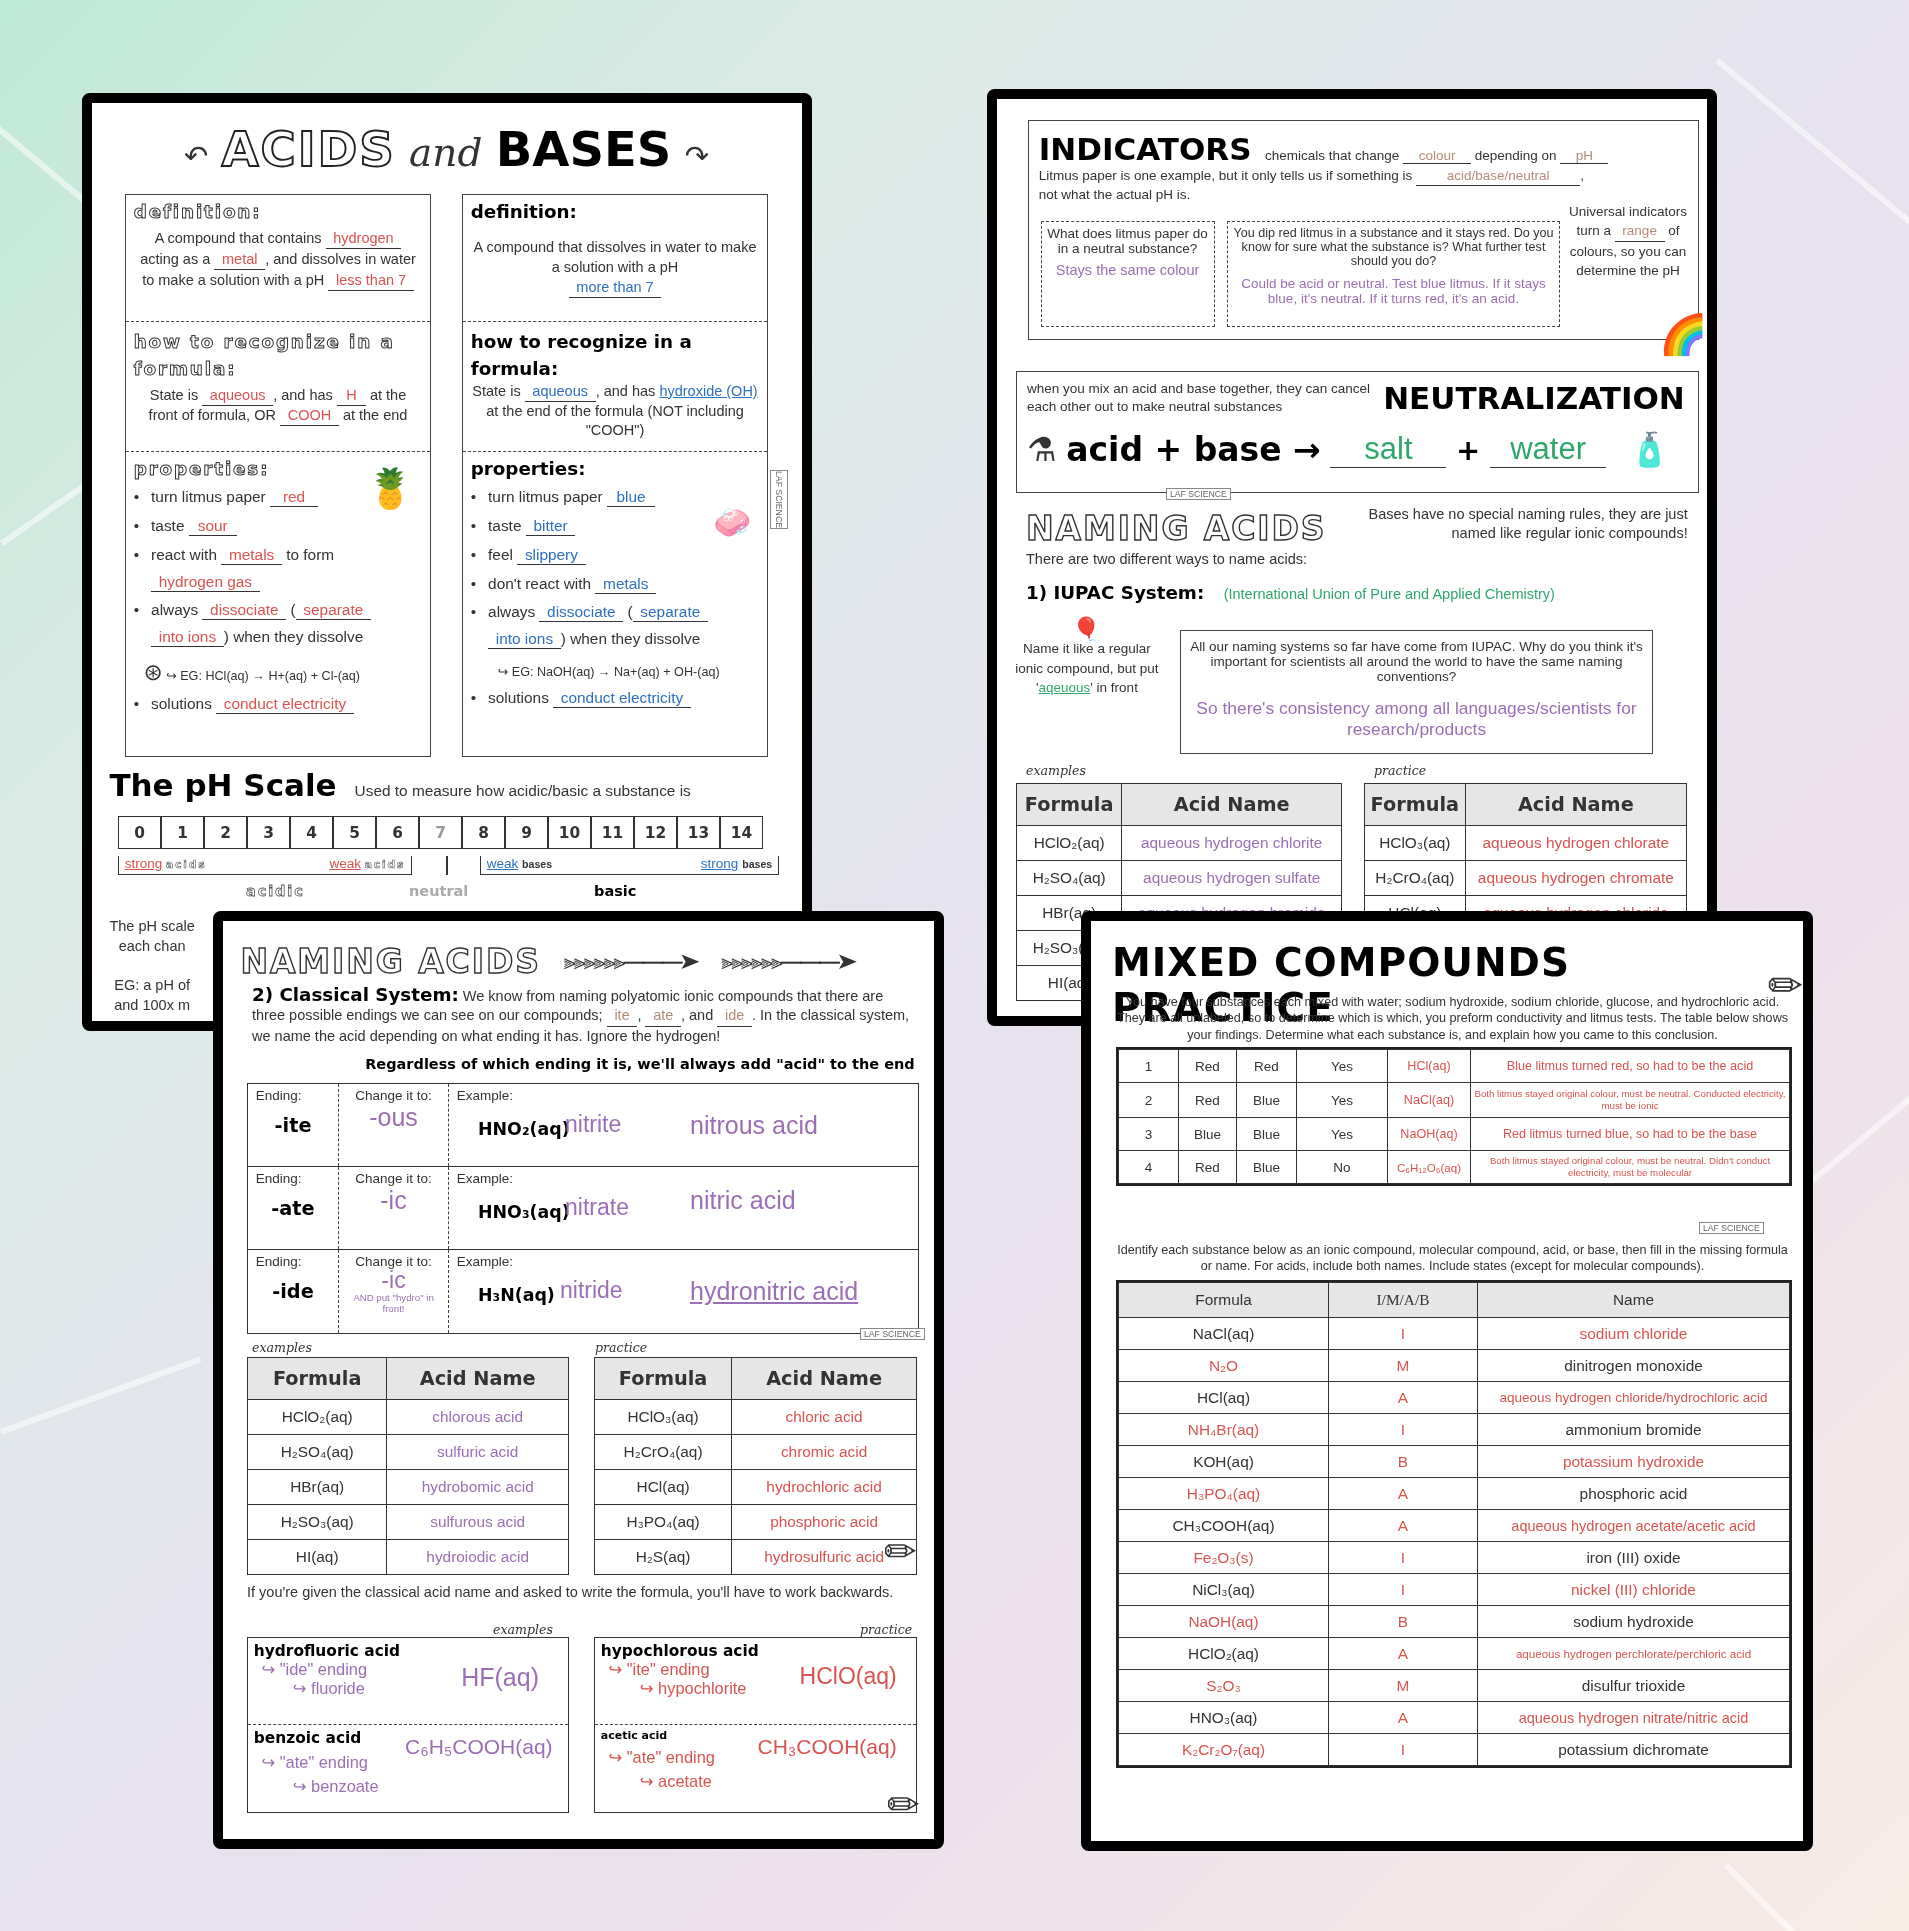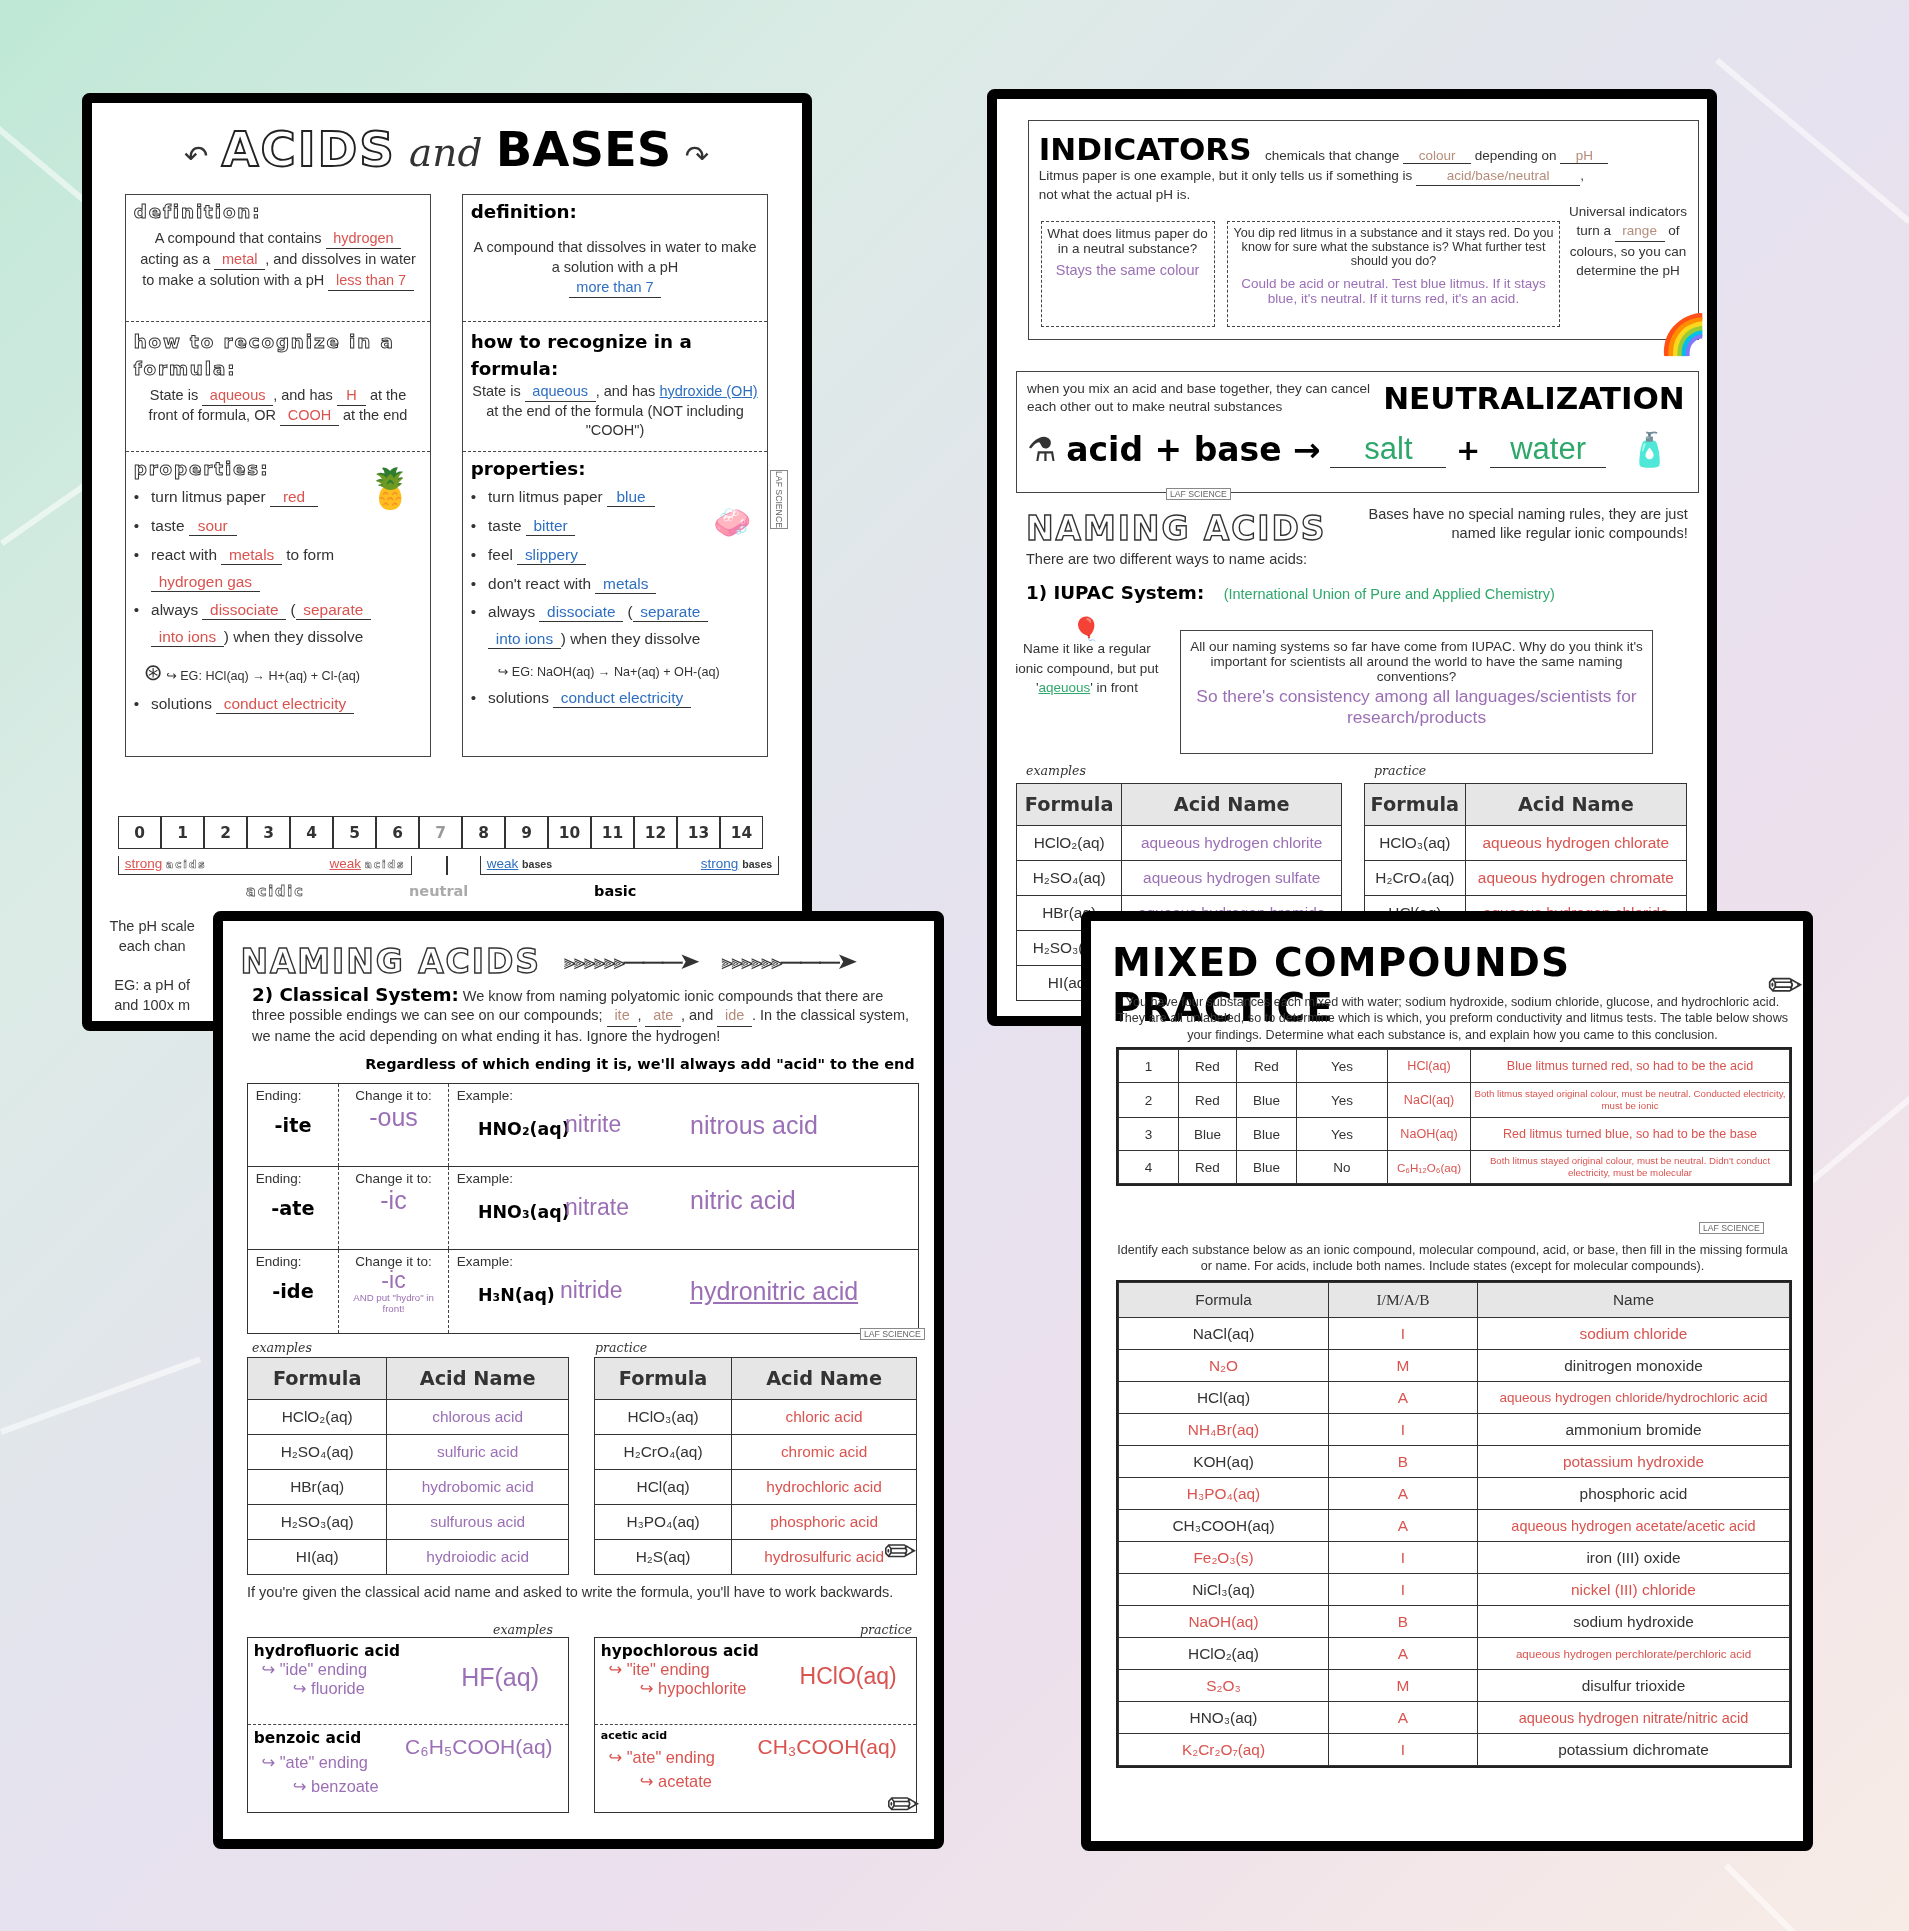--- a/index.html
+++ b/index.html
@@ -103,20 +103,24 @@
       <div class="li"><span>taste</span> <span class="fill blue">bitter</span></div>
       <div class="li"><span>feel</span> <span class="fill blue">slippery</span></div>
       <div class="li"><span>don't react with</span> <span class="fill blue">metals</span></div>
       <div class="li"><span>always</span> <span class="fill blue">dissociate</span> <span>(</span><span class="fill blue">separate</span><br><span class="fill blue" style="margin-top:7.7px">into ions</span><span>) when they dissolve</span></div>
       <div style="font-size:12.6px;margin:15.4px 0 0 27px"><span>↪</span> <span>EG: NaOH(aq) → Na+(aq) + OH-(aq)</span></div>
       <div class="li"><span>solutions</span> <span class="fill blue">conduct electricity</span></div>
     </div>
   </div>
   <span class="stamp" style="left:678px;top:367px;writing-mode:vertical-rl">LAF SCIENCE</span>
 
+  <div style="position:absolute;left:17.4px;top:664px">
+    <span class="ttl-bold" style="font-size:31px">The pH Scale</span>
+    <span style="font-size:15.4px;margin-left:13.5px">Used to measure how acidic/basic a substance is</span>
+  </div>
   <div style="position:absolute;left:26px;top:713px;display:flex">
     <span class="ph-cell">0</span>
       <span class="ph-cell">1</span>
       <span class="ph-cell">2</span>
       <span class="ph-cell">3</span>
       <span class="ph-cell">4</span>
       <span class="ph-cell">5</span>
       <span class="ph-cell">6</span>
       <span class="ph-cell grey">7</span>
       <span class="ph-cell">8</span>
@@ -198,21 +202,21 @@
   <div style="position:absolute;left:29px;top:483px;font-size:14.5px">
     <span class="ttl-bold" style="font-size:18.3px">1) IUPAC System:</span>
     <span class="green" style="margin-left:15.4px">(International Union of Pure and Applied Chemistry)</span>
   </div>
   <div style="position:absolute;left:17.4px;top:521px;width:145px;text-align:center;font-size:13.5px;line-height:19.3px">
     <div style="font-size:23px">🎈</div>
     <span>Name it like a regular ionic compound, but put '</span><span class="green" style="text-decoration:underline">aqeuous</span><span>' in front</span>
   </div>
   <div class="box" style="left:183px;top:531px;width:473px;height:124px;text-align:center;padding:7.7px;font-size:13.5px">
     <div>All our naming systems so far have come from IUPAC. Why do you think it's important for scientists all around the world to have the same naming conventions?</div>
-    <div class="purple" style="font-size:17.4px;margin-top:2px">So there's consistency among all languages/scientists for research/products</div>
+    <div class="purple" style="font-size:17.4px;margin-top:14px">So there's consistency among all languages/scientists for research/products</div>
   </div>
 
   <span style="position:absolute;left:29px;top:664px;font-family:'DejaVu Serif',serif;font-style:italic;font-size:12.6px">examples</span>
   <span style="position:absolute;left:377px;top:664px;font-family:'DejaVu Serif',serif;font-style:italic;font-size:12.6px">practice</span>
   <div style="position:absolute;left:19.3px;top:684px;width:326px">
     <table>
       <tbody>
           <tr>
             <th class="hdr-cell" style="height:42px;font-size:19.3px">Formula</th>
             <th class="hdr-cell" style="font-size:19.3px">Acid Name</th>

